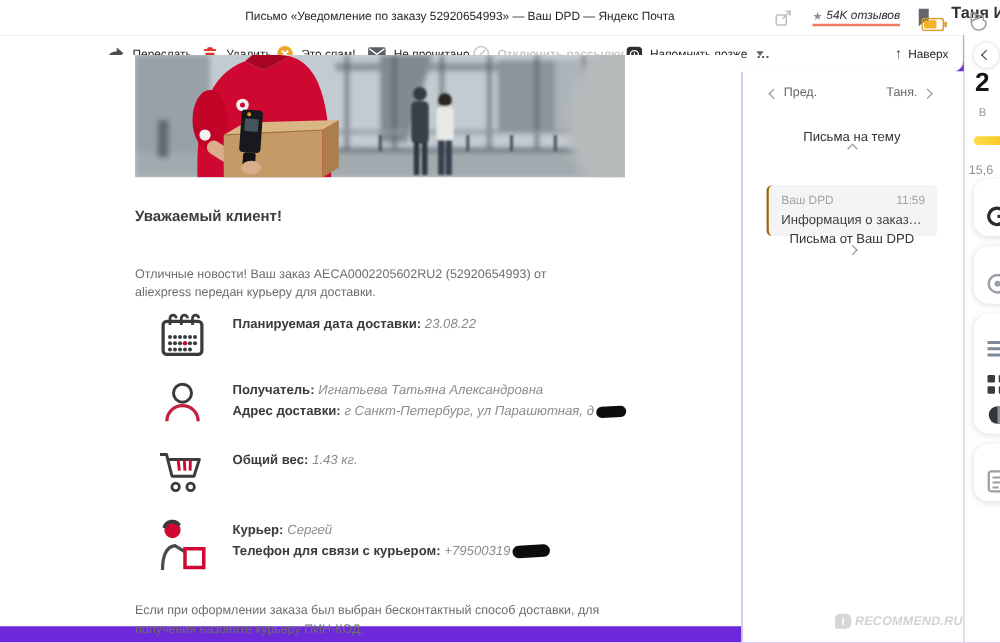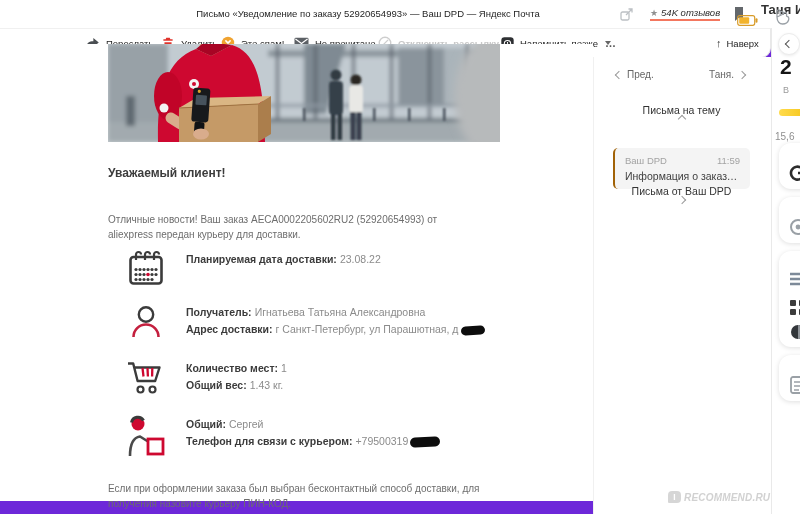--- a/index.html
+++ b/index.html
@@ -37,21 +37,21 @@
   .email-main{position:absolute;left:0;top:44px;width:593px;height:457px;background:#fff;}
   .vdiv1{position:absolute;left:593px;top:57px;height:457px;width:1px;background:#f0f0f0;}
   .hero{position:absolute;left:108px;top:0;width:392px;height:98px;overflow:hidden;}
   .greeting{position:absolute;left:108px;top:122px;font-size:12px;font-weight:bold;color:#3c3c3c;}
   .intro{position:absolute;left:108px;top:158px;width:372px;font-size:10px;line-height:15px;color:#6d6d6d;}
   .detail-row{position:absolute;display:flex;align-items:flex-start;}
   .detail-icon{width:44px;display:flex;justify-content:center;}
   .detail-lines{margin-left:18px;padding-top:2px;}
   .dline{font-size:10.5px;line-height:17px;white-space:nowrap;}
   .dlabel{font-weight:bold;color:#3b3b3b;margin-right:3px;}
-  .dvalue{color:#8b8b8b;}
+  .dvalue{color:#8b8b8b;font-style:italic;}
   .redact{display:inline-block;vertical-align:middle;background:#0d0d0d;border-radius:5px;transform:rotate(-3deg);margin-left:2px;}
   .redact.addr{width:24px;height:9px;}
   .redact.phone{width:30px;height:10px;}
   .footer-note{position:absolute;left:108px;top:427px;width:382px;font-size:10px;line-height:15px;color:#6d6d6d;}
 
   
   .sidebar{position:absolute;left:594px;top:57px;width:177px;height:457px;background:#fff;}
   .nav-link{position:absolute;top:12px;display:flex;align-items:center;gap:5px;background:none;border:none;padding:0;
             cursor:pointer;font-family:"Liberation Sans",sans-serif;font-size:10px;color:#666;}
   .chev{display:inline-block;width:5px;height:5px;border-right:1.4px solid #9a9a9a;border-bottom:1.4px solid #9a9a9a;}
@@ -323,40 +323,37 @@
       <div class="detail-icon">
         <svg width="44" height="40" viewBox="0 0 44 40">
           <path d="M4 5.5 h5.2 l4.4 17.5 h17.6 l4.3 -13.5 h-24.5" fill="none" stroke="#3b3b3b" stroke-width="2.4" stroke-linejoin="round"></path>
           <circle cx="16.5" cy="31.5" r="3" fill="none" stroke="#3b3b3b" stroke-width="2.2"></circle>
           <circle cx="28.5" cy="31.5" r="3" fill="none" stroke="#3b3b3b" stroke-width="2.2"></circle>
           <path d="M18.5 10 l1 8.5 M23.5 10 l.4 8.5 M28.3 10 l-.2 8.5" stroke="#ce0830" stroke-width="2.3"></path>
         </svg>
       </div>
       <div class="detail-lines">
         <div class="dline">
-          <span class="dlabel">Количество мест:</span><span class="dvalue">1</span>
-        </div>
-        <div class="dline">
           <span class="dlabel">Общий вес:</span><span class="dvalue">1.43 кг.</span>
         </div>
       </div>
     </div>
 
     <div class="detail-row" style="left:124px;top:370px">
       <div class="detail-icon">
         <svg width="44" height="44" viewBox="0 0 44 44">
           <circle cx="14" cy="10" r="6.5" fill="#ce0830"></circle>
           <path d="M7.5 8.5 a6.5 6.5 0 0 1 12 -2" fill="none" stroke="#3a3a3a" stroke-width="3"></path>
           <path d="M6 42 C6 30 9 23.5 16 22.5 l8 5" fill="none" stroke="#4a4a4a" stroke-width="2.6"></path>
           <rect x="24" y="25" width="15" height="15" fill="none" stroke="#ce0830" stroke-width="2.8"></rect>
         </svg>
       </div>
       <div class="detail-lines">
         <div class="dline">
-          <span class="dlabel">Общий:</span><span class="dvalue">Сергей</span>
+          <span class="dlabel">Курьер:</span><span class="dvalue">Сергей</span>
         </div>
         <div class="dline">
           <span class="dlabel">Телефон для связи с курьером:</span><span class="dvalue">+79500319</span><span class="redact phone"></span>
         </div>
       </div>
     </div>
 
     <p class="footer-note">Если при оформлении заказа был выбран бесконтактный способ доставки, для получения назовите курьеру ПИН-КОД.</p>
   </div>
 

